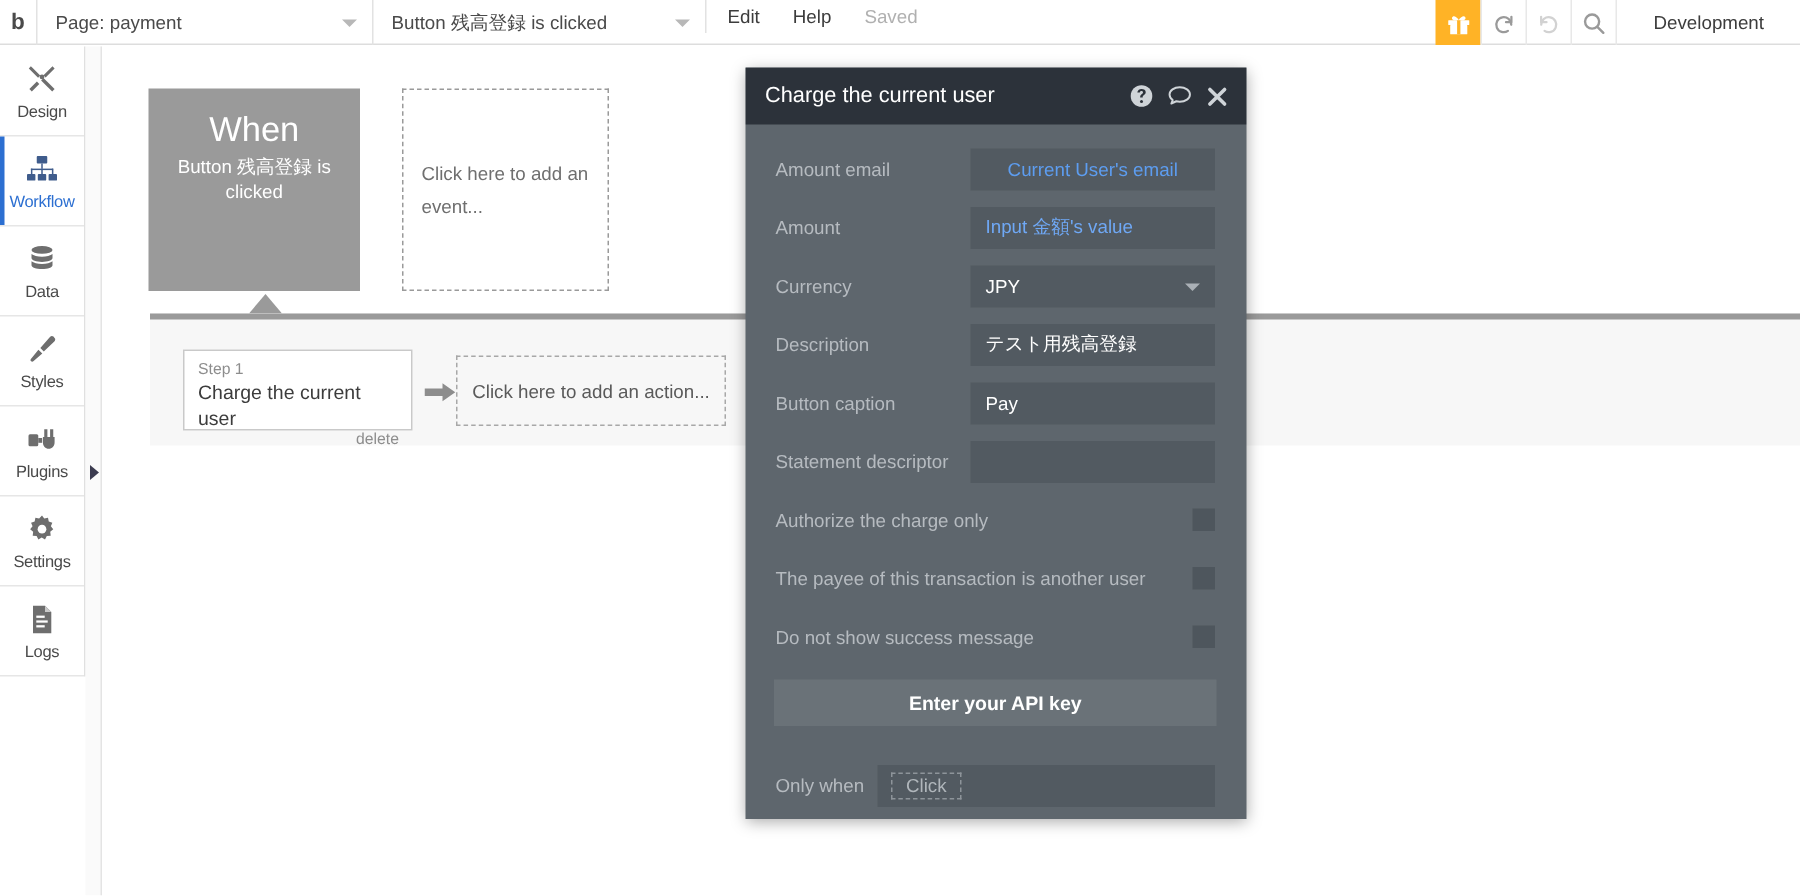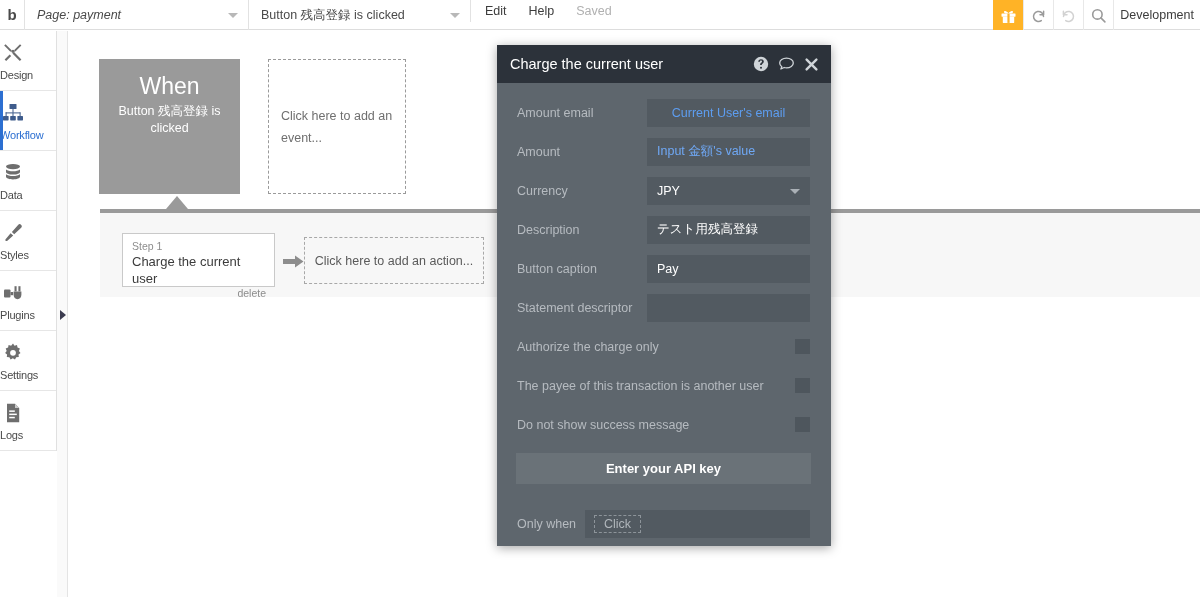--- a/index.html
+++ b/index.html
@@ -20,21 +20,21 @@
   .logo-cell {
     width: 24px; display: flex; align-items: center; justify-content: center;
     color: #4a4a4a; font-size: 15px; font-weight: bold;
   }
   .selector {
     position: relative; display: flex; align-items: center;
     border-left: 1px solid #e2e2e2;
     padding: 0 26px 0 12px; height: 30px;
     font-size: 12.5px; color: #4a4a4a; white-space: nowrap;
   }
-  .selector.page-sel { width: 224px; font-style: italic; }
+  .selector.page-sel { width: 224px; }
   .selector.event-sel { width: 222px; }
   .caret-down {
     position: absolute; right: 10px; top: 13px;
     width: 0; height: 0;
     border-left: 5px solid transparent; border-right: 5px solid transparent;
     border-top: 5px solid #b8b8b8;
   }
   .menu-item {
     display: flex; align-items: center; padding: 0 11px; height: 22px;
     font-size: 12.5px; color: #3c3c3c;
@@ -44,33 +44,33 @@
   .topbar-right {
     margin-left: auto; display: flex; align-items: stretch; height: 30px;
   }
   .icon-btn {
     width: 30px; display: flex; align-items: center; justify-content: center;
     border-left: 1px solid #e8e8e8; color: #9a9a9a;
   }
   .icon-btn.gift { background: #ffb326; border-left: none; color: #ffffff; }
   .icon-btn.redo { color: #d2d2d2; }
   .dev-label {
-    display: flex; align-items: center; padding: 0 6px;
+    display: flex; align-items: center; padding: 0 24px;
     border-left: 1px solid #e8e8e8;
     font-size: 12.5px; color: #3c3c3c; white-space: nowrap;
   }
 
   
   .sidebar {
     position: absolute; left: 0; top: 31px; width: 57px; height: 420px;
     background: #ffffff; border-right: 1px solid #e0e0e0;
   }
   .side-item {
     position: relative; height: 60px; border-bottom: 1px solid #e6e6e6;
-    display: flex; flex-direction: column; align-items: flex-start;
+    display: flex; flex-direction: column; align-items: center;
     justify-content: center; gap: 3px;
   }
   .side-item .s-label { font-size: 11px; color: #4a4a4a; letter-spacing: -0.2px; }
   .side-item.active .s-label { color: #2c6fd1; }
   .side-item.active::before {
     content: ""; position: absolute; left: 0; top: 0; bottom: 0;
     width: 3px; background: #2c6fd1;
   }
   .side-icon { width: 26px; height: 26px; display: flex; align-items: center; justify-content: center; }
   .side-icon svg { display: block; }

